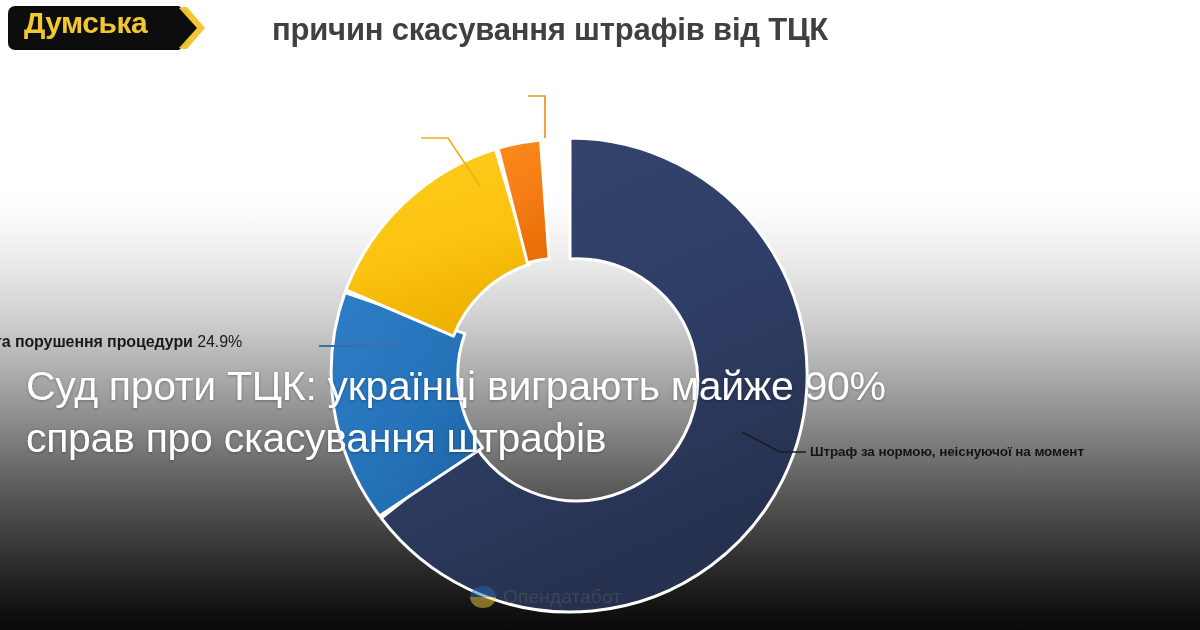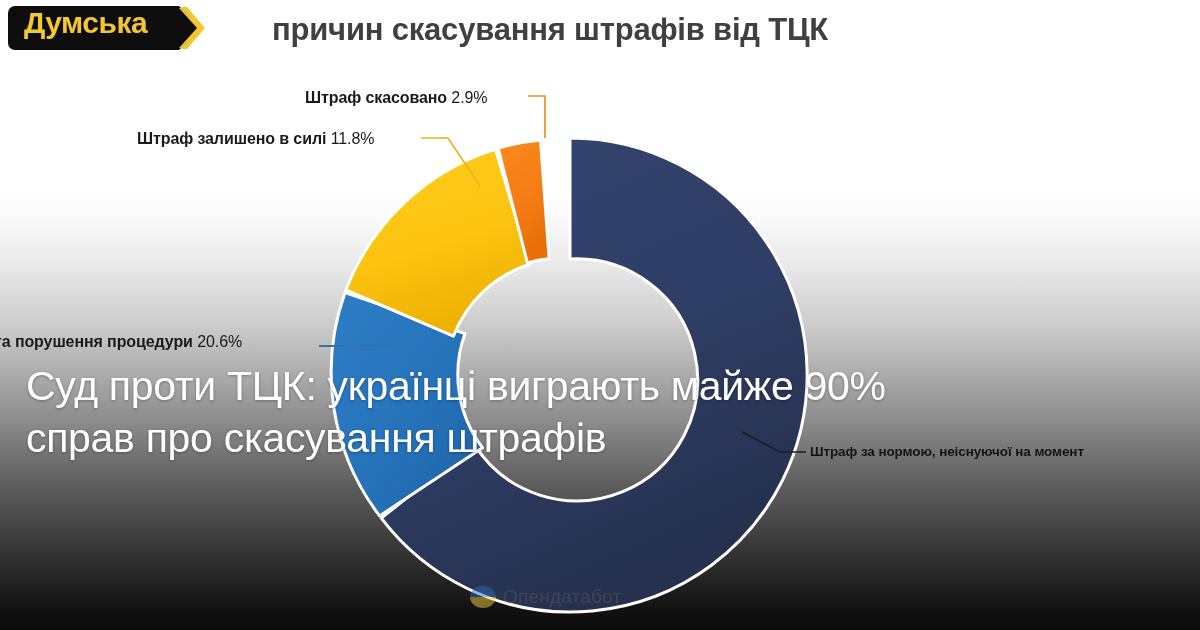--- a/index.html
+++ b/index.html
@@ -199,33 +199,25 @@
            Z"></path>
 
       <polyline points="528,96 545,96 545,138" fill="none" stroke="#f0901f" stroke-width="1.7"></polyline>
       <polyline points="421,138 448,138 480,186" fill="none" stroke="#e8b41a" stroke-width="1.7"></polyline>
       <line x1="319" y1="346" x2="399" y2="346" stroke="#3c6fa8" stroke-width="2.2"></line>
       <polyline points="742,432 780,452 806,452" fill="none" stroke="#1d1d1d" stroke-width="1.6"></polyline>
     </svg>
 
     <div class="chart-title">причин скасування штрафів від ТЦК</div>
 
-    <div class="dlabel" id="label-cancelled">
-      <span class="nm">Штраф скасовано</span>
-      <span class="pc">2.9%</span>
-    </div>
-
-    <div class="dlabel" id="label-upheld">
-      <span class="nm">Штраф залишено в силі</span>
-      <span class="pc">11.8%</span>
-    </div>
+
 
     <div class="dlabel" id="label-procedure">
       <span class="nm">та порушення процедури</span>
-      <span class="pc">20.6%</span>
+      <span class="pc">24.9%</span>
     </div>
 
     <div class="dlabel" id="label-norm">
       <span class="nm">Штраф за нормою, неіснуючої на момент</span>
     </div>
 
     <div id="watermark">
       <span class="odb-mark"></span>
       <span class="odb-text">Опендатабот</span>
     </div>

